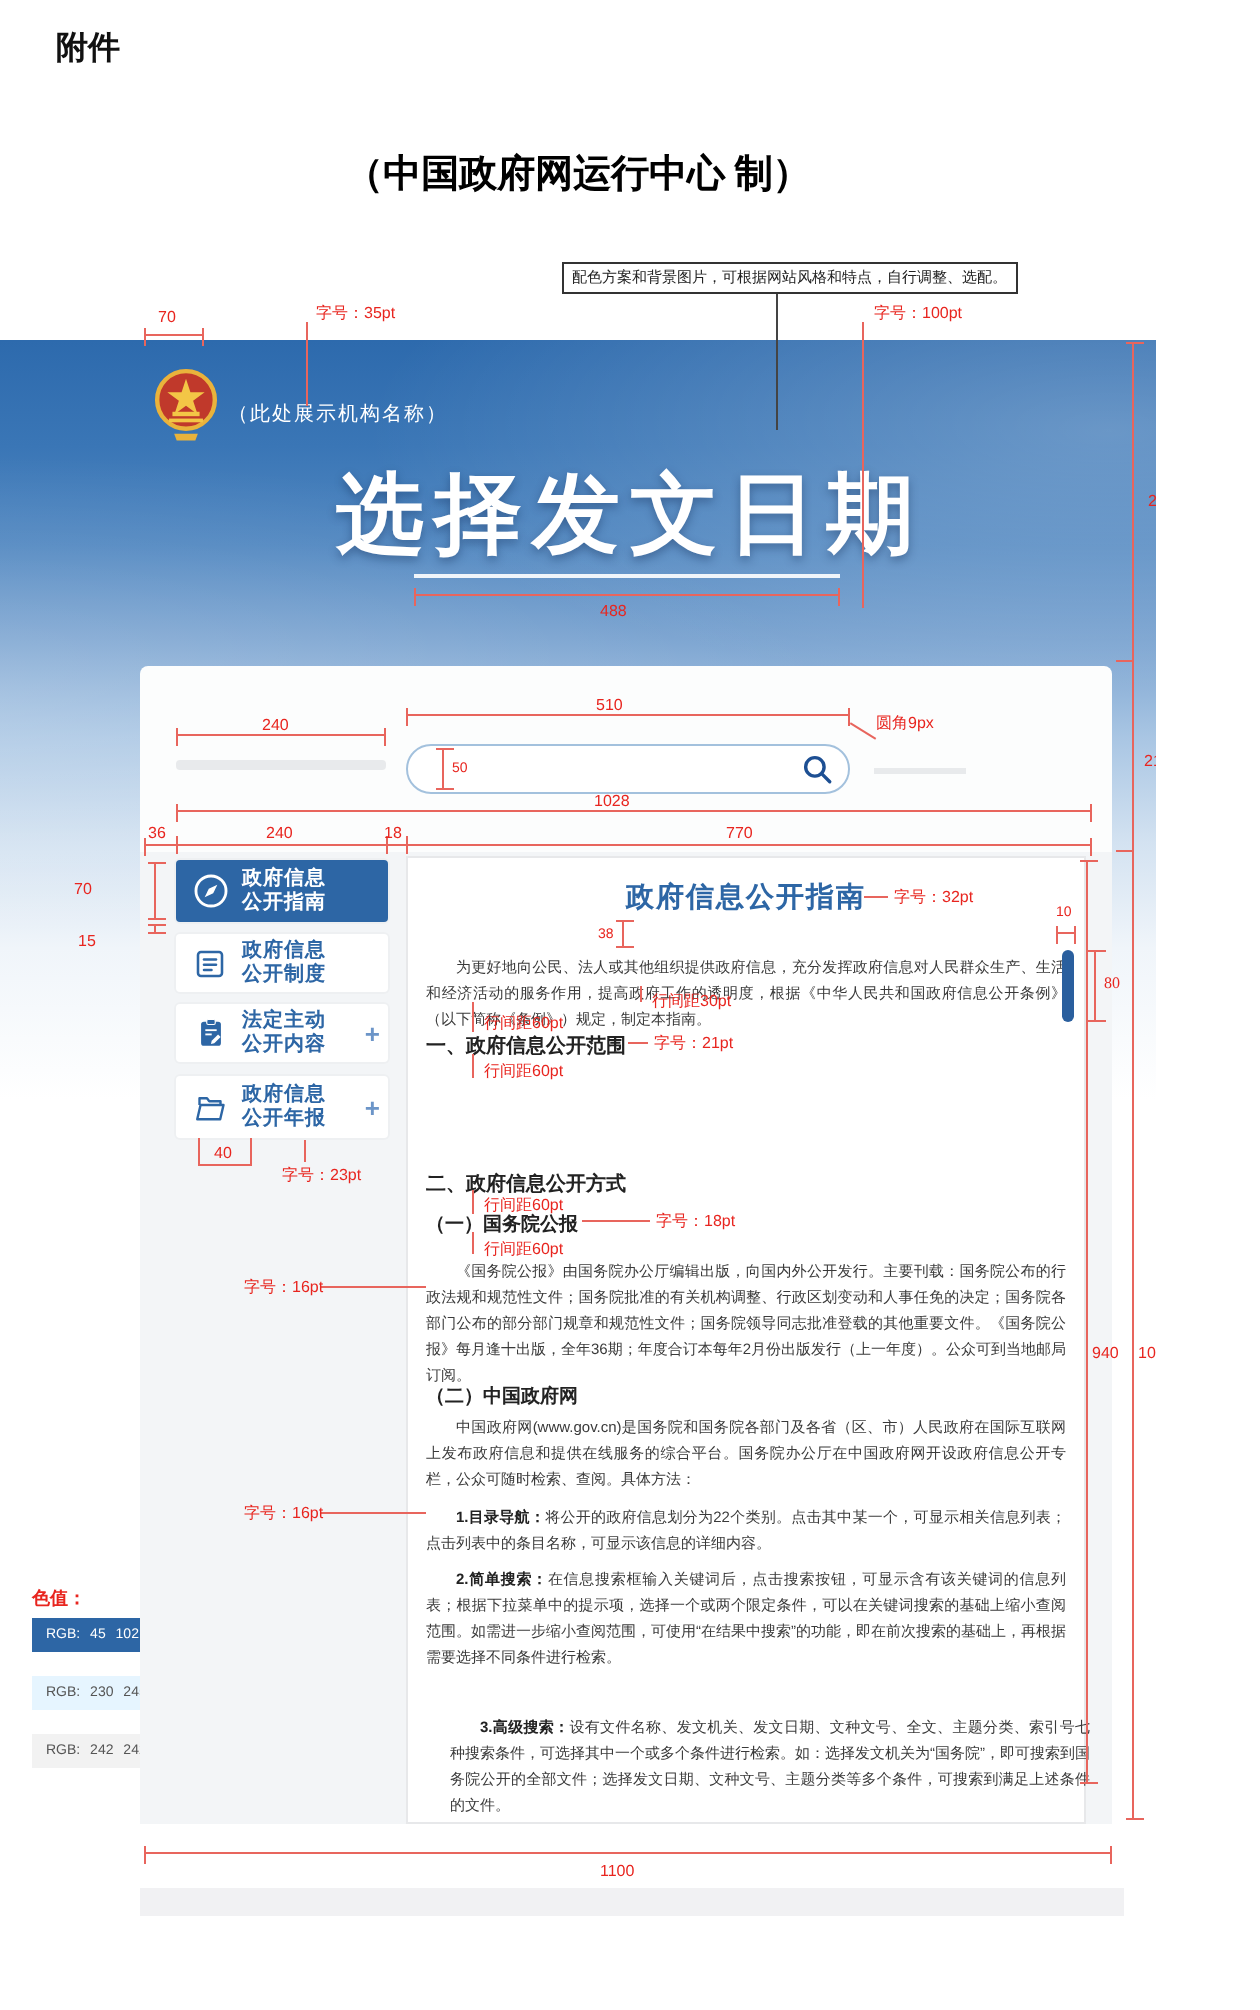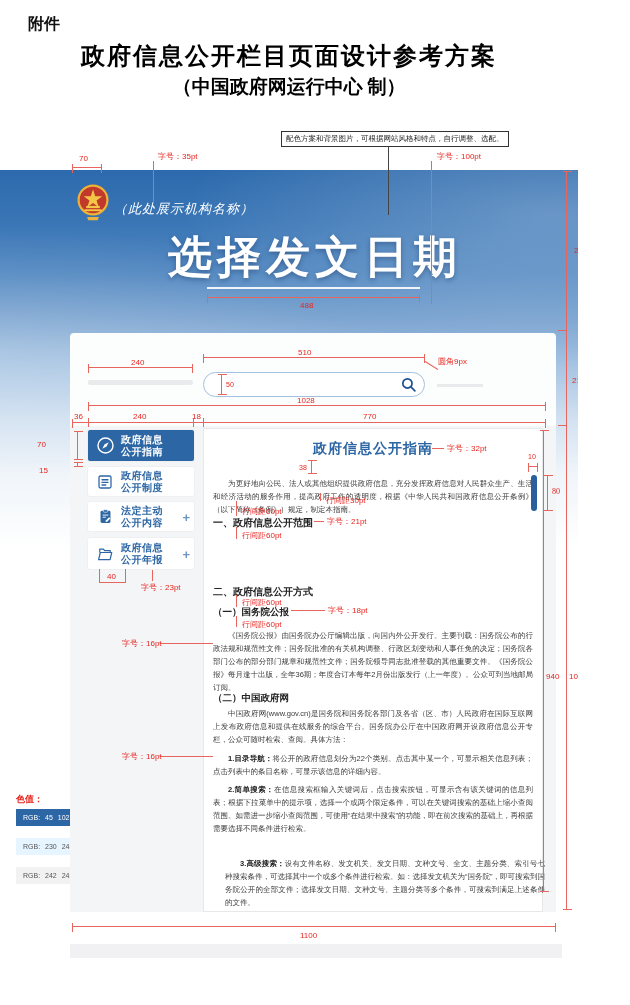--- a/index.html
+++ b/index.html
@@ -28,21 +28,21 @@
   .vline{position:absolute;width:1px;background:#e8655d;z-index:6;}
   .hline{position:absolute;height:1px;background:#e8655d;z-index:6;}
   .tickv{position:absolute;width:1px;height:9px;background:#e8655d;z-index:6;}
   .tickh{position:absolute;width:9px;height:1px;background:#e8655d;z-index:6;}
   
   .sky{left:0;top:170px;width:630px;height:380px;
     background:
       radial-gradient(95% 55% at 88% 12%, rgba(255,255,255,.25), rgba(255,255,255,0) 62%),
       radial-gradient(130% 60% at -5% 48%, rgba(255,255,255,.18), rgba(255,255,255,0) 55%),
       linear-gradient(180deg,#2d6aad 0%,#3a76b6 14%,#5288c1 27%,#7aa3d0 39%,#a8c5e3 52%,#d3e2f1 66%,#f0f5fa 80%,#ffffff 100%);}
-  .org-name{left:114px;top:200px;color:#fff;font-size:13px;letter-spacing:1px;z-index:2;font-style:italic;}
+  .org-name{left:114px;top:200px;color:#fff;font-size:10px;letter-spacing:1px;z-index:2;}
   .banner-title{left:0;width:630px;top:228px;text-align:center;color:#fff;font-size:44px;
                 font-weight:bold;letter-spacing:5px;z-index:2;text-shadow:0 2px 5px rgba(10,30,70,.35);}
   .banner-underline{left:207px;top:287px;width:213px;height:2px;background:rgba(255,255,255,.9);z-index:2;}
   .emblem{left:76px;top:183px;z-index:2;}
   
   .search-panel{left:70px;top:333px;width:486px;height:93px;background:#fcfdfd;
                 border-radius:4px 4px 0 0;z-index:1;}
   .logo-bar{left:88px;top:380px;width:105px;height:5px;background:#e8eaec;border-radius:2px;z-index:2;}
   .deco-bar{left:437px;top:384px;width:46px;height:3px;background:#e8eaec;z-index:2;}
   .search-box{left:203px;top:372px;width:222px;height:25px;background:#fff;border:1.5px solid #a3c1dd;
@@ -75,21 +75,20 @@
   .swatch{position:absolute;left:16px;width:87px;height:17px;display:flex;align-items:center;
           padding-left:7px;box-sizing:border-box;font-size:7px;word-spacing:3px;color:#555;}
   .swatch.dark{color:#fff;}
 </style>
 </head>
 <body>
 
 <div id="stage">
 
   <div class="abs doc-attach">附件</div>
-  <div class="abs doc-title">政府信息公开栏目页面设计参考方案</div>
   <div class="abs callout">配色方案和背景图片，可根据网站风格和特点，自行调整、选配。</div>
   <div class="abs doc-sub">（中国政府网运行中心 制）</div>
   <div class="abs callout-line"></div>
 
   <div class="dh" style="left:72px;top:167px;width:30px;"></div>
   <div class="ann" style="left:79px;top:154px;">70</div>
   <div class="vline" style="left:153px;top:161px;height:42px;"></div>
   <div class="ann" style="left:158px;top:152px;">字号：35pt</div>
   <div class="vline" style="left:431px;top:161px;height:143px;"></div>
   <div class="ann" style="left:437px;top:152px;">字号：100pt</div>

